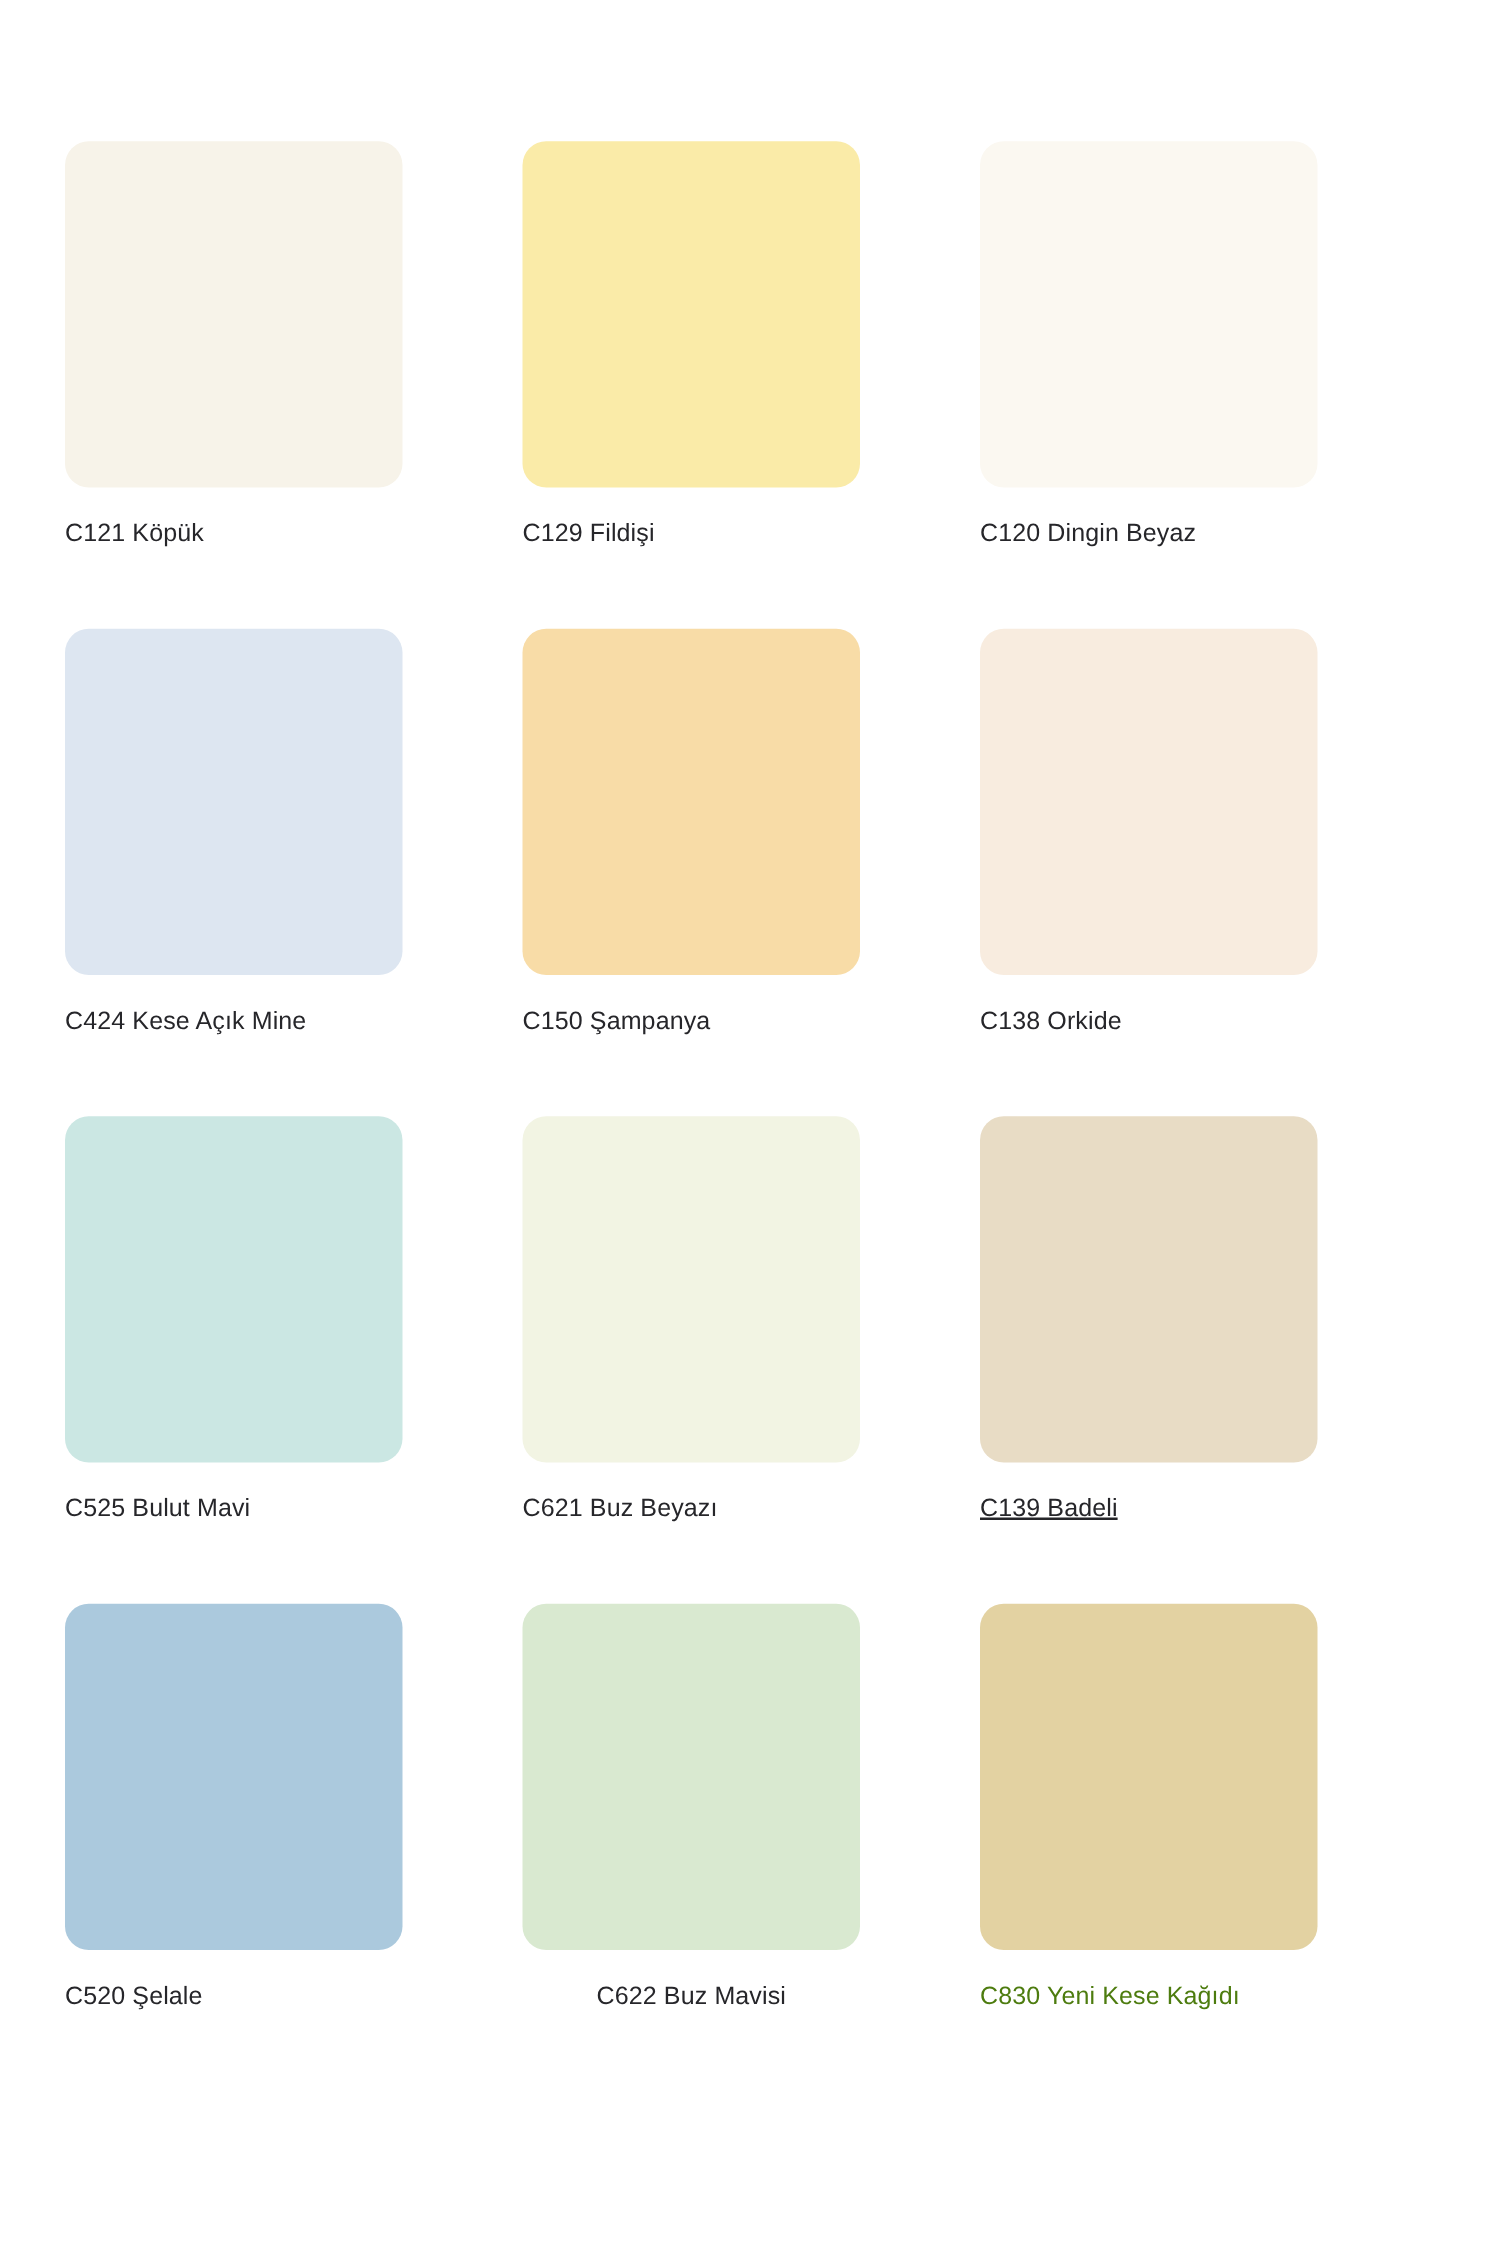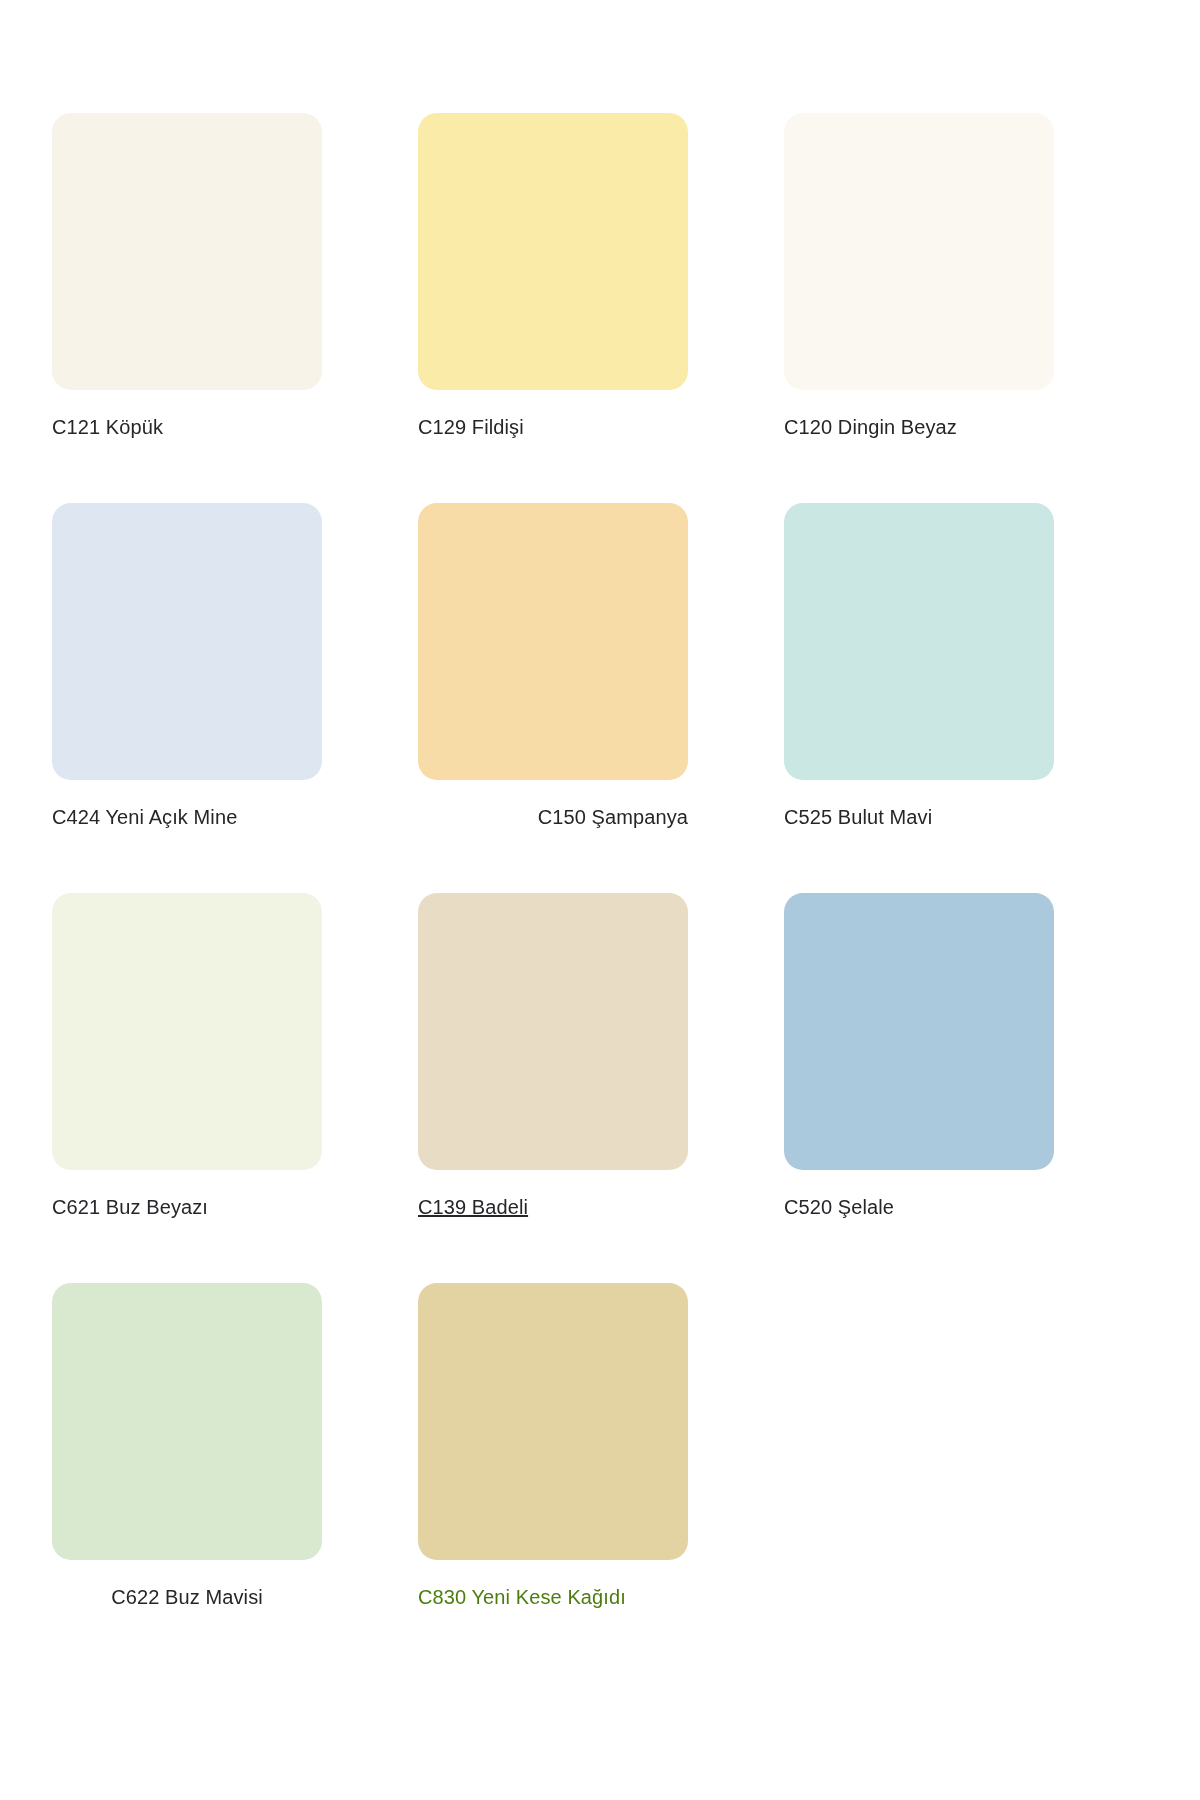--- a/index.html
+++ b/index.html
@@ -62,28 +62,32 @@
       <div class="swatch-label" style="color: rgb(38, 38, 42);">C129 Fildişi</div>
     </div>
 
     <div class="swatch-cell">
       <div class="swatch-chip" style="background: rgb(251, 248, 241);"></div>
       <div class="swatch-label" style="color: rgb(38, 38, 42);">C120 Dingin Beyaz</div>
     </div>
 
     <div class="swatch-cell">
       <div class="swatch-chip" style="background: rgb(221, 230, 241);"></div>
-      <div class="swatch-label" style="color: rgb(38, 38, 42);">C424 Yeni Açık Mine</div>
+      <div class="swatch-label" style="color: rgb(38, 38, 42);">C424 Kese Açık Mine</div>
     </div>
 
     <div class="swatch-cell">
       <div class="swatch-chip" style="background: rgb(248, 220, 167);"></div>
-      <div class="swatch-label" style="color: rgb(38, 38, 42); text-align: right;">C150 Şampanya</div>
+      <div class="swatch-label" style="color: rgb(38, 38, 42);">C150 Şampanya</div>
     </div>
 
+    <div class="swatch-cell">
+      <div class="swatch-chip" style="background: rgb(248, 236, 223);"></div>
+      <div class="swatch-label" style="color: rgb(38, 38, 42);">C138 Orkide</div>
+    </div>
 
     <div class="swatch-cell">
       <div class="swatch-chip" style="background: rgb(203, 231, 227);"></div>
       <div class="swatch-label" style="color: rgb(38, 38, 42);">C525 Bulut Mavi</div>
     </div>
 
     <div class="swatch-cell">
       <div class="swatch-chip" style="background: rgb(242, 244, 227);"></div>
       <div class="swatch-label" style="color: rgb(38, 38, 42);">C621 Buz Beyazı</div>
     </div>

